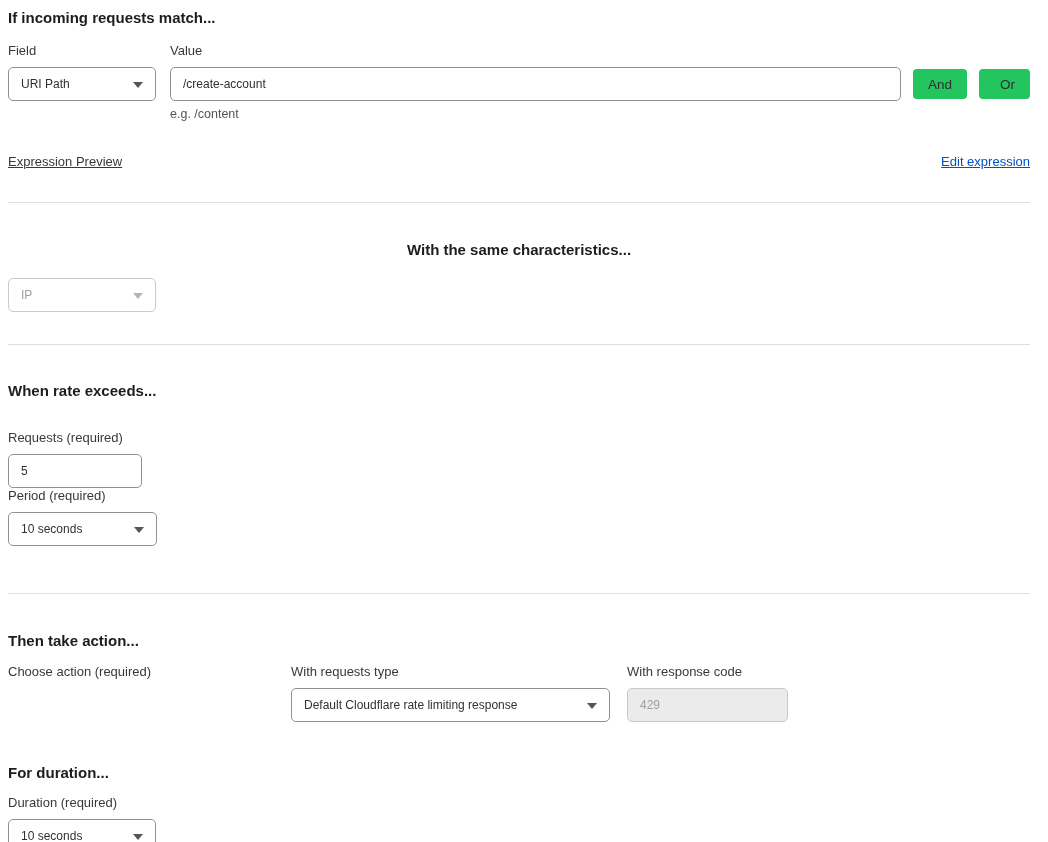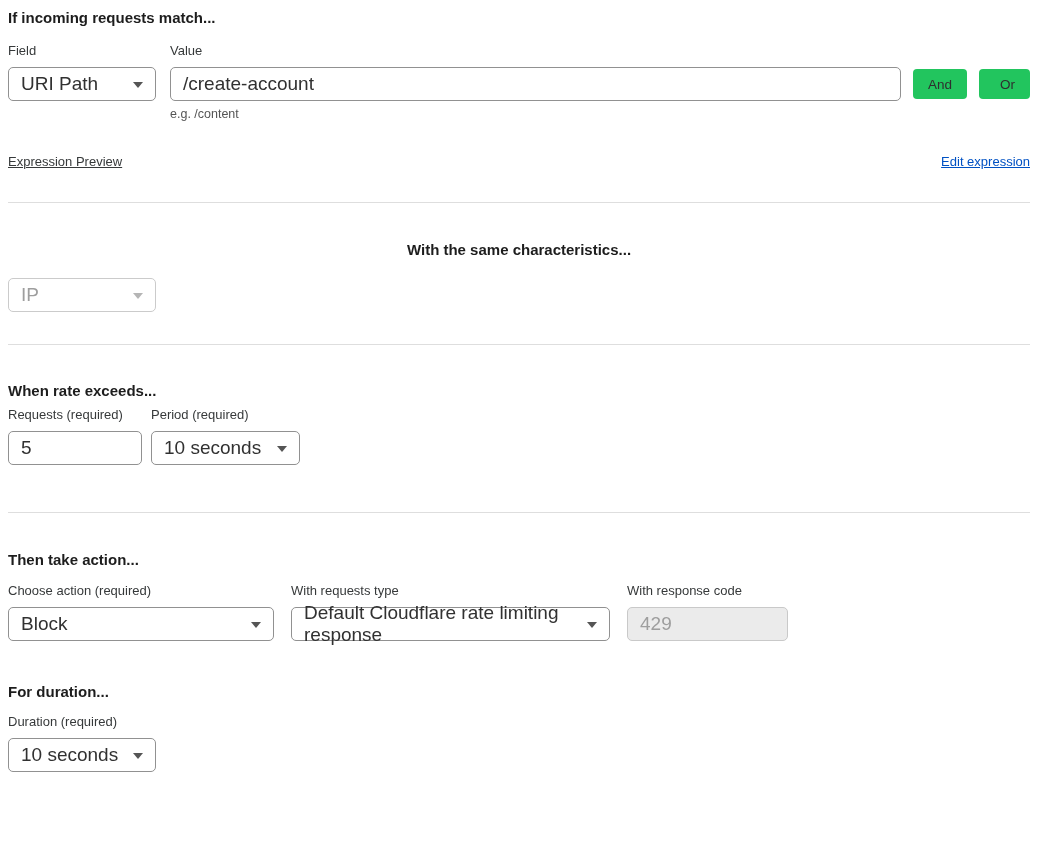--- a/index.html
+++ b/index.html
@@ -31,21 +31,21 @@
 
   
   .control {
     height: 34px;
     border: 1px solid #919191;
     border-radius: 5px;
     background: #fff;
     display: flex;
     align-items: center;
     padding: 0 12px;
-    font-size: 19px;
+    font-size: 12px;
     color: #313131;
     position: relative;
   }
   input.control {
     display: block;
     width: 100%;
     font-family: "Liberation Sans", sans-serif;
     outline: none;
   }
   .select { cursor: pointer; justify-content: space-between; padding-right: 30px; }
@@ -133,21 +133,21 @@
   .hr1 { margin-top: 33px; }
   .hr2 { margin-top: 32px; }
   .hr3 { margin-top: 47px; }
 
   
   .sec-characteristics .section-title { margin-top: 37px; text-align: center; }
   .char-select { margin-top: 19px; width: 148px; }
 
   
   .sec-rate .section-title { margin-top: 36px; }
-  .rate-row { margin-top: 7px; }
+  .rate-row { margin-top: 30px; flex-direction: column; }
   .fg-requests { width: 134px; margin-right: 9px; }
   .fg-period   { width: 149px; }
 
   
   .sec-action .section-title { margin-top: 37px; }
   .action-row { margin-top: 14px; }
   .fg-action   { width: 266px; margin-right: 17px; }
   .fg-resptype { width: 319px; margin-right: 17px; }
   .fg-respcode { width: 161px; }
 
@@ -220,24 +220,20 @@
     </div>
   </section>
 
   <hr class="divider hr3">
 
   <section class="sec-action">
     <h3 class="section-title">Then take action...</h3>
     <div class="row action-row">
       <div class="fg-action">
         <span class="field-label">Choose action (required)</span>
-        <div class="control select">
-          <span>Block</span>
-          <span class="caret"></span>
-        </div>
       </div>
       <div class="fg-resptype">
         <span class="field-label">With requests type</span>
         <div class="control select">
           <span>Default Cloudflare rate limiting response</span>
           <span class="caret"></span>
         </div>
       </div>
       <div class="fg-respcode">
         <span class="field-label">With response code</span>

